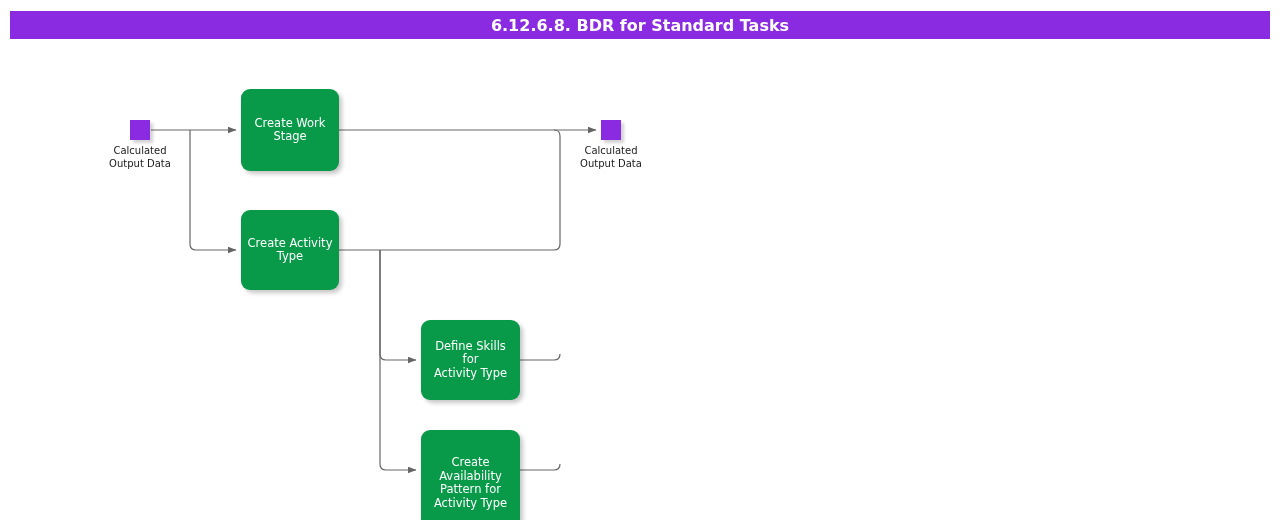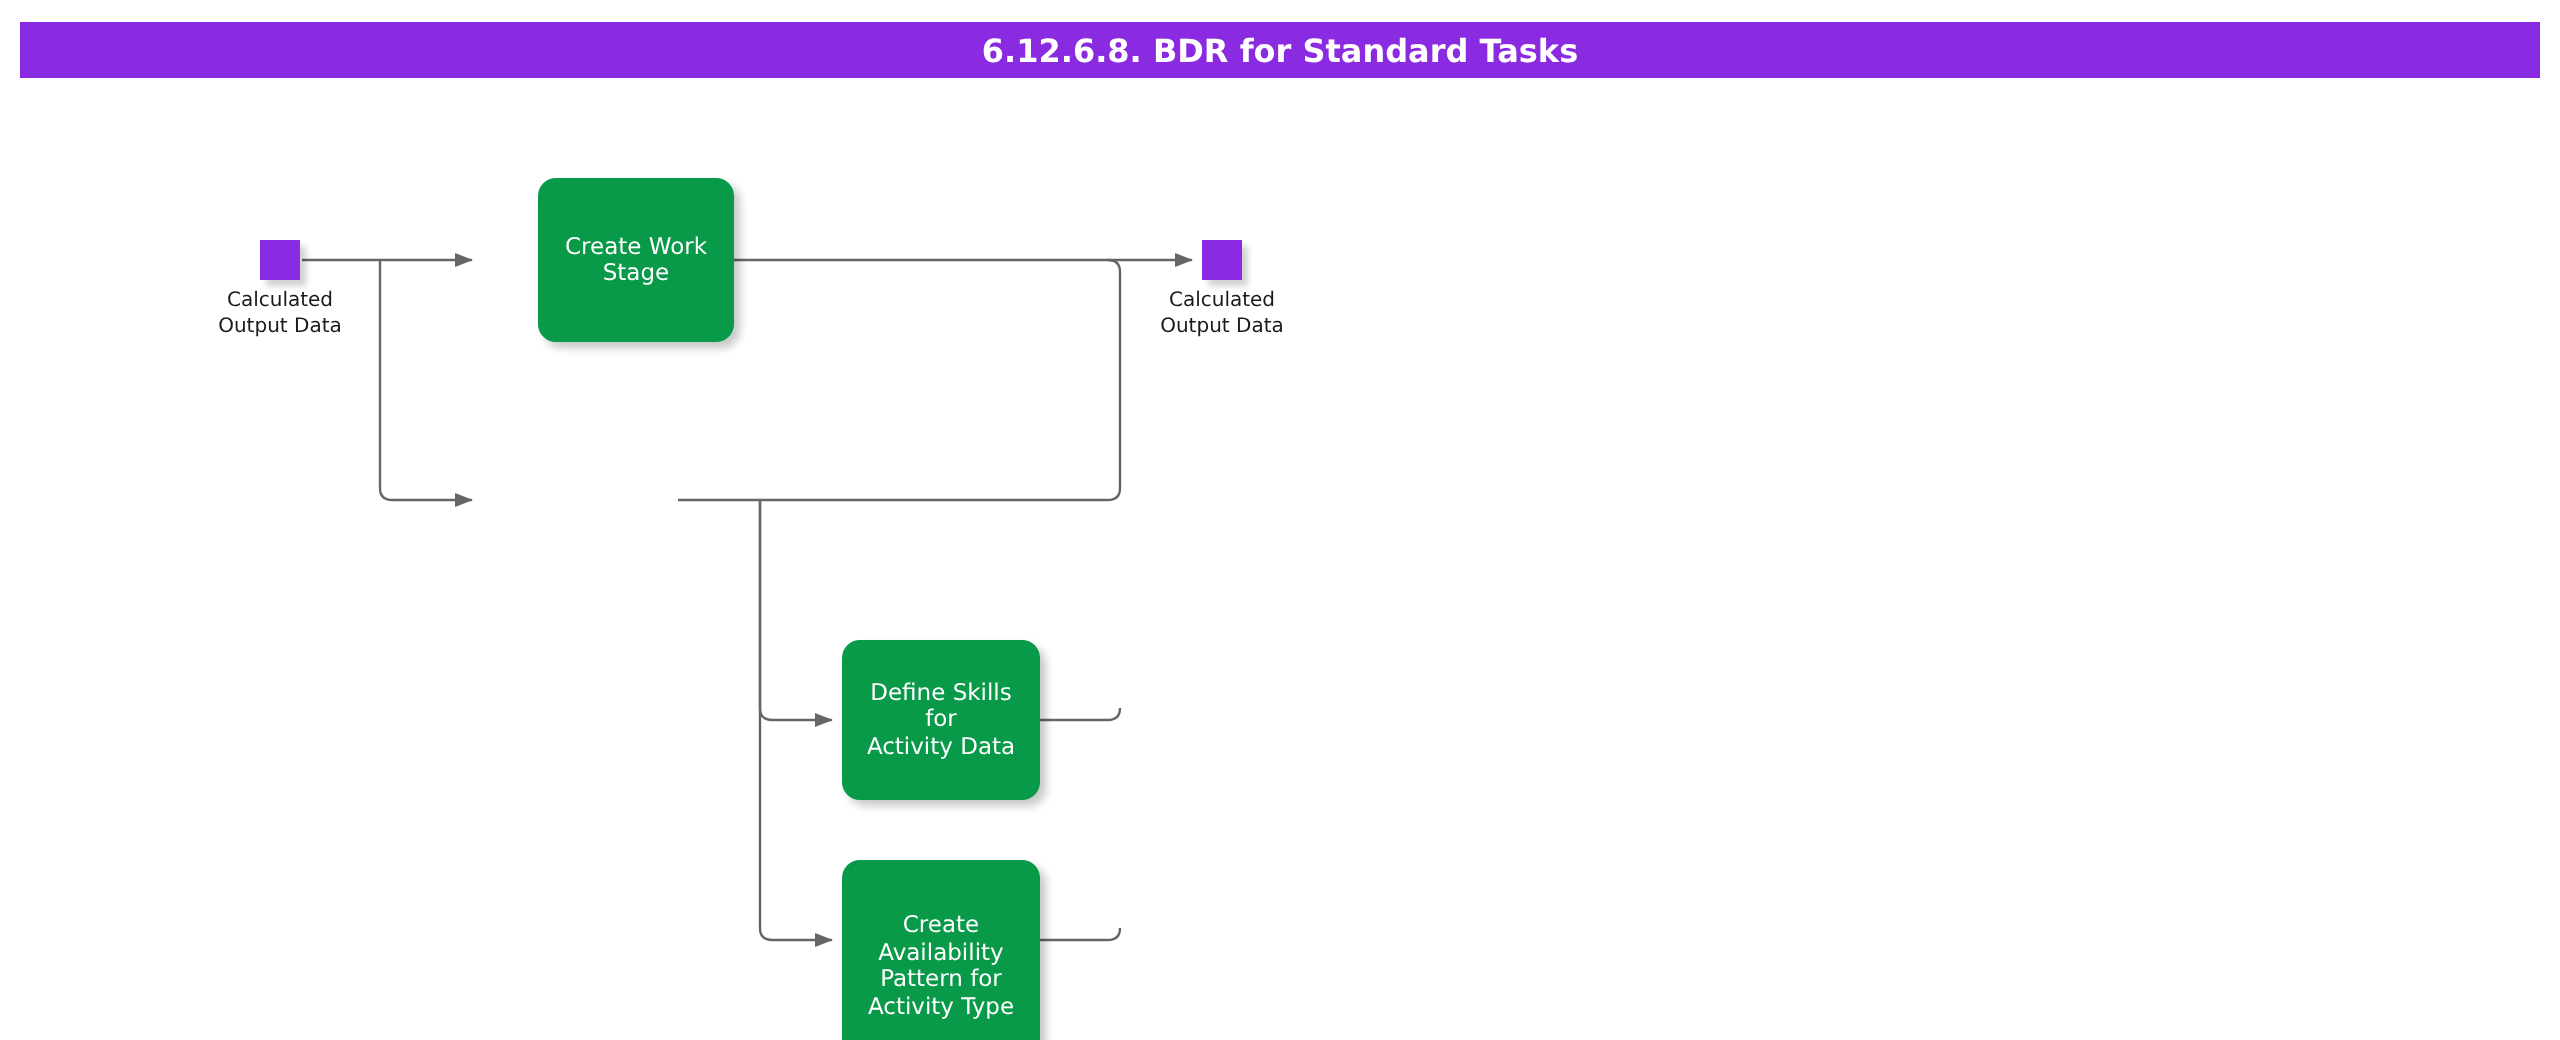--- a/index.html
+++ b/index.html
@@ -122,29 +122,33 @@
   </svg>
 
   <div class="terminal" style="left:130px; top:120px;"></div>
   <div class="terminal-label" style="left:70px; top:144px; width:140px;">Calculated
 Output Data</div>
 
   <div class="terminal" style="left:601px; top:120px;"></div>
   <div class="terminal-label" style="left:541px; top:144px; width:140px;">Calculated
 Output Data</div>
 
-  <div class="activity" style="left:241px; top:89px; width:98px; height:82px;margin-left:28px;">
+  <div class="activity" style="left:241px; top:89px; width:98px; height:82px;">
     <span class="activity-label">Create Work
 Stage</span>
   </div>
 
+  <div class="activity" style="left:241px; top:210px; width:98px; height:80px;">
+    <span class="activity-label">Create Activity
+Type</span>
+  </div>
 
   <div class="activity" style="left:421px; top:320px; width:99px; height:80px;">
     <span class="activity-label">Define Skills for
-Activity Data</span>
+Activity Type</span>
   </div>
 
   <div class="activity" style="left:421px; top:430px; width:99px; height:106px;">
     <span class="activity-label">Create
 Availability
 Pattern for
 Activity Type</span>
   </div>
 
 </div>

